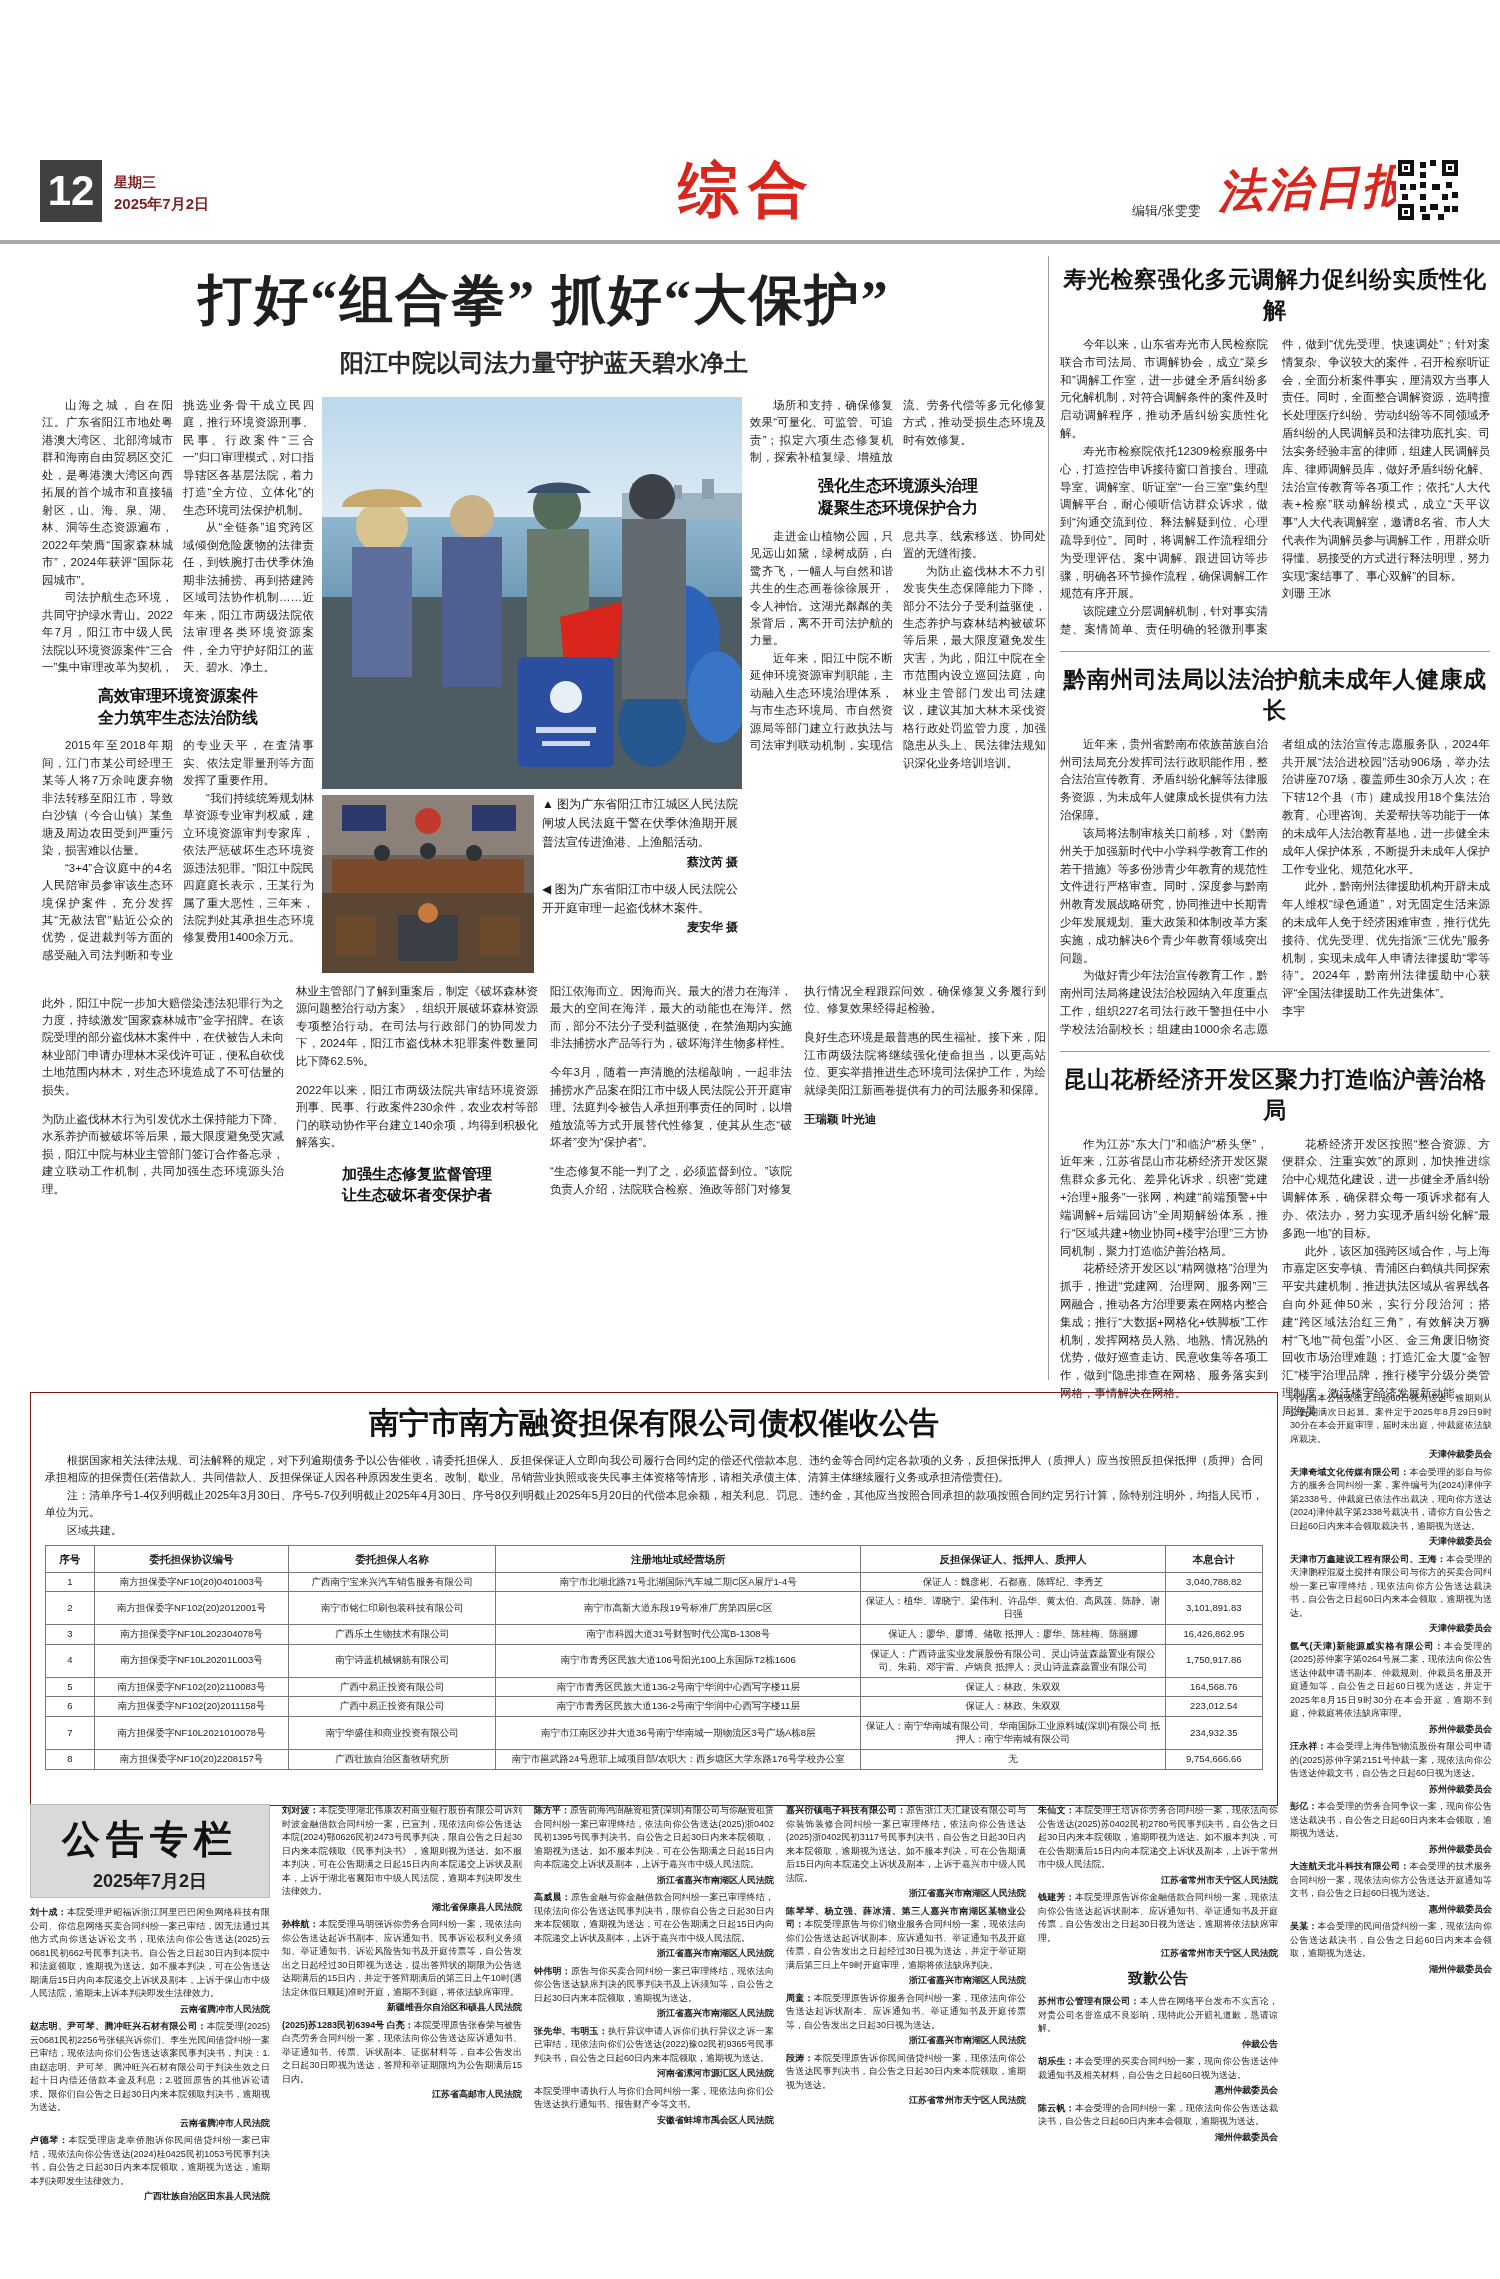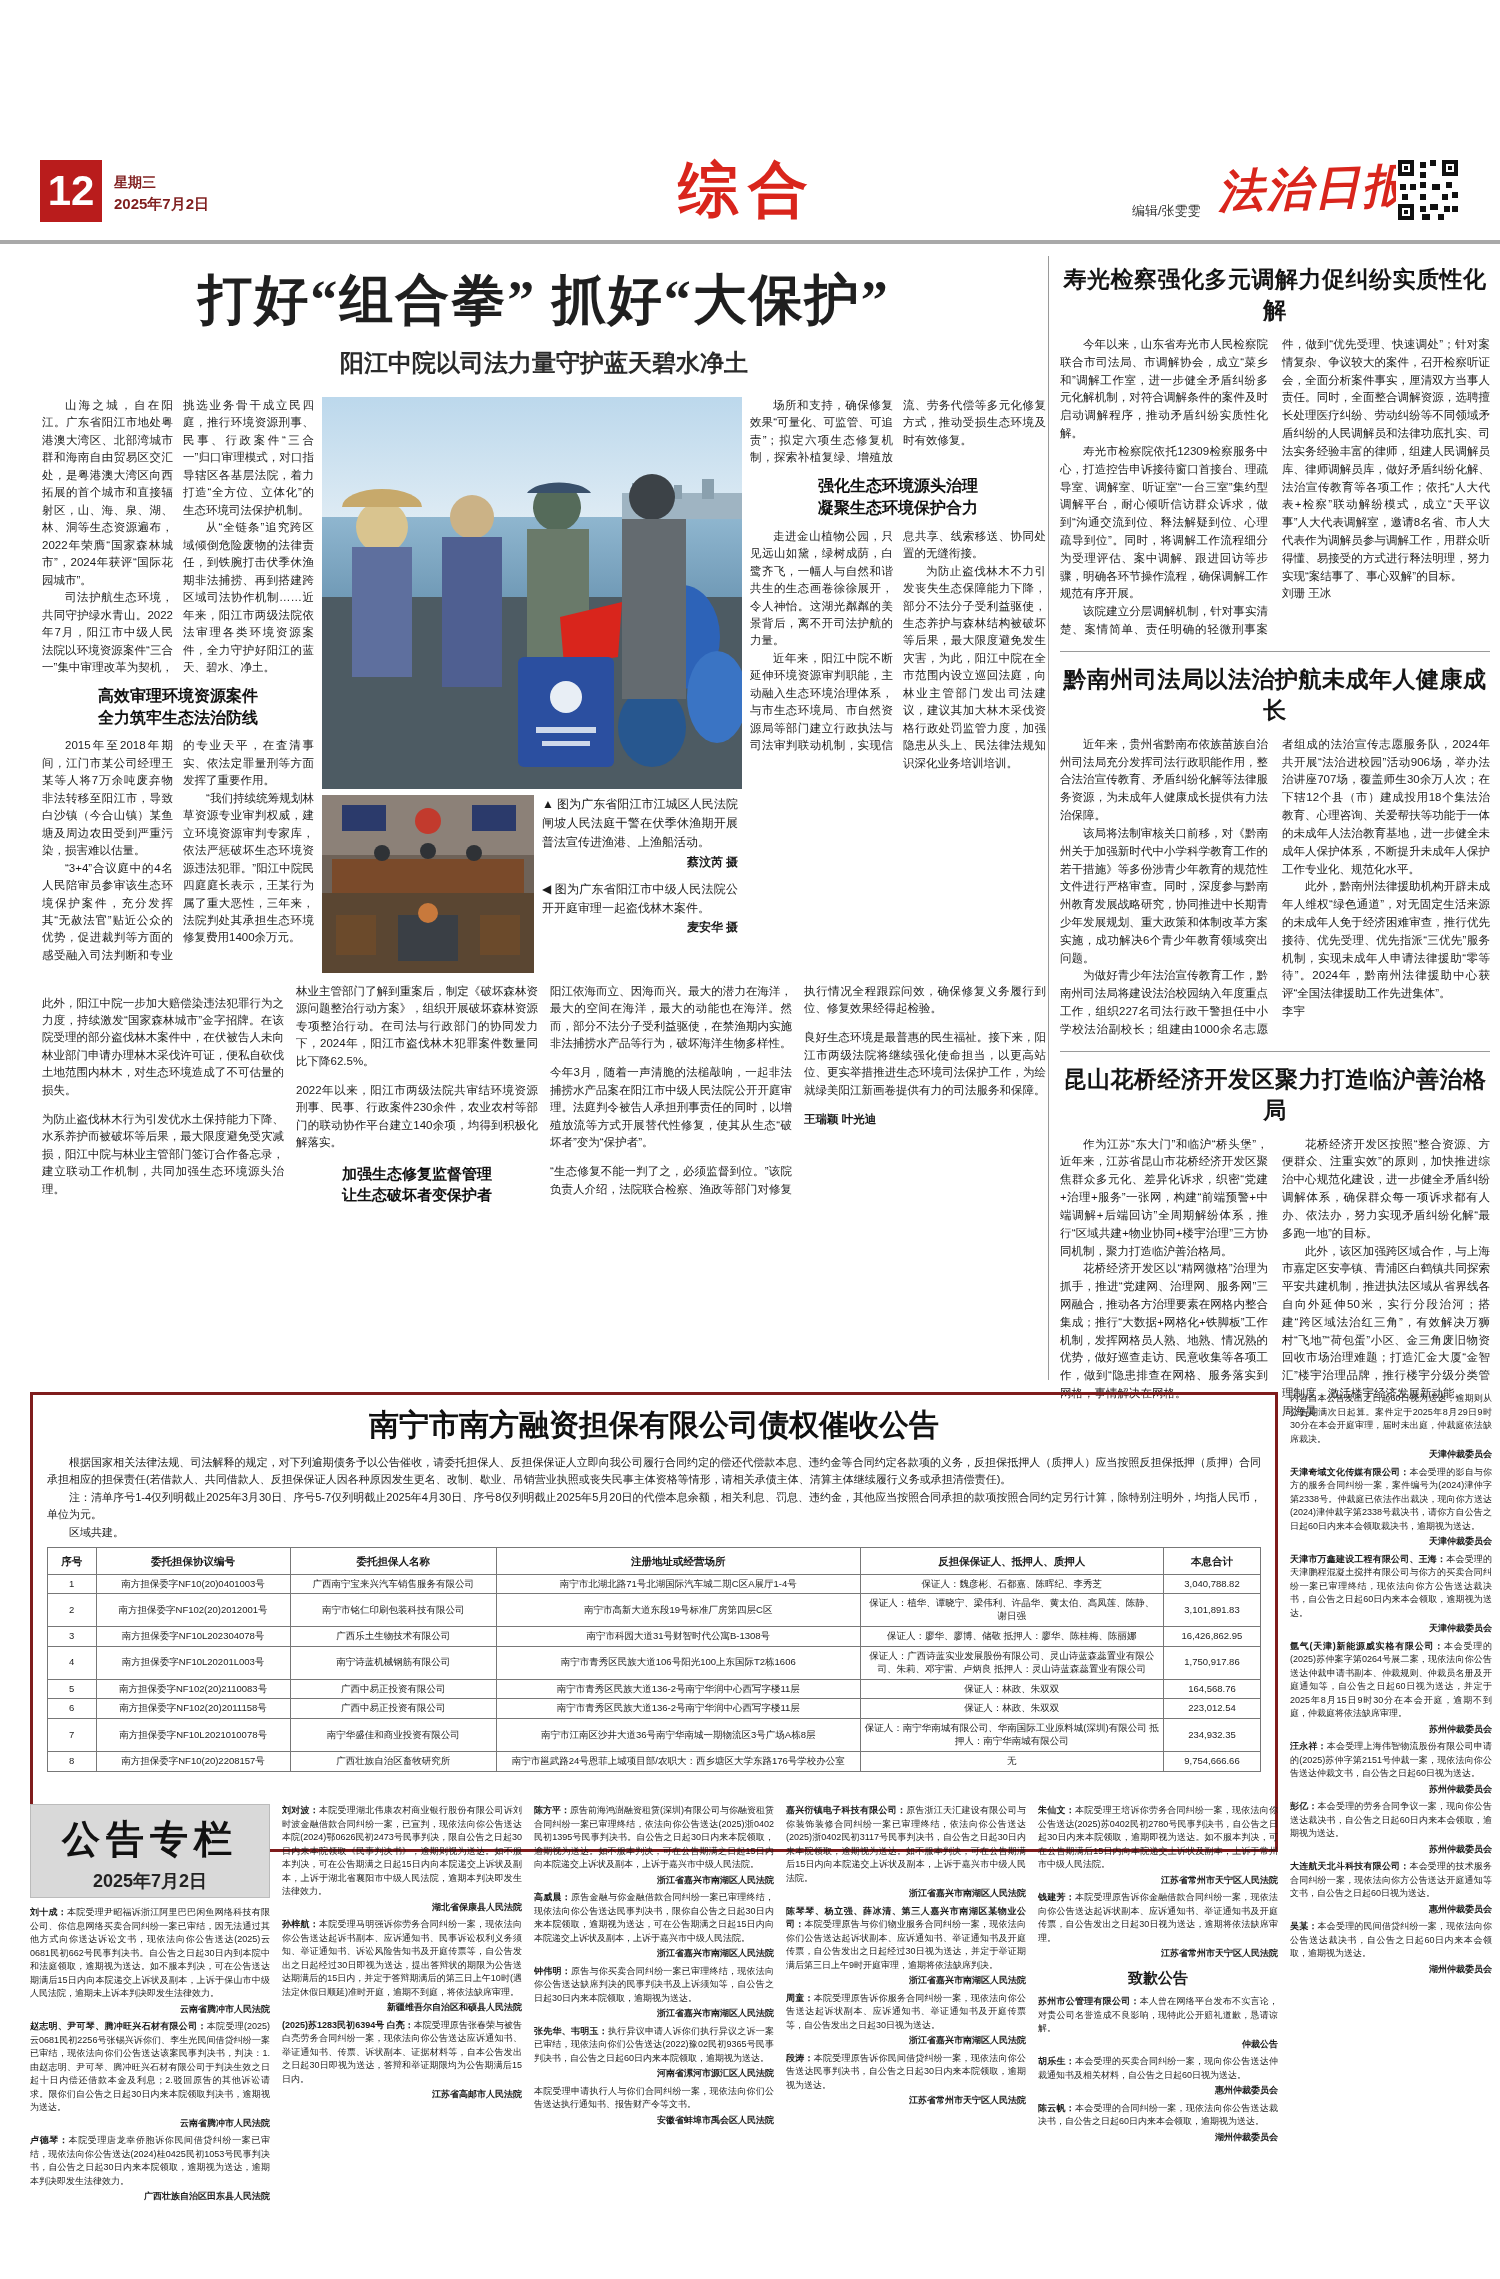--- a/index.html
+++ b/index.html
@@ -1,21 +1,21 @@
 <!DOCTYPE html>
 <html><head>
 <meta charset="utf-8">
 <style>
   html,body{margin:0;padding:0;background:#ffffff;}
   body{font-family:"Liberation Sans","DejaVu Sans",sans-serif;color:#1c1c1c;}
   .page{position:relative;width:1500px;height:2279px;background:#fff;overflow:hidden;}
 
   
   .hdr{position:absolute;left:40px;top:158px;width:1420px;height:75px;}
-  .pageno{position:absolute;left:0;top:2px;width:62px;height:62px;background:#b91c1c;color:#fff;
+  .pageno{position:absolute;left:0;top:2px;width:62px;height:62px;background:#404040;color:#fff;
           font-weight:bold;font-size:42px;text-align:center;line-height:62px;font-family:"Liberation Sans",sans-serif;}
   .dateblk{position:absolute;left:74px;top:14px;font-size:14px;font-weight:bold;line-height:1.5;color:#7f1d1d;}
   .dateblk .d2{font-weight:bold;font-size:15px;}
   .section{position:absolute;left:638px;top:-8px;font-size:60px;font-weight:900;color:#d9251c;letter-spacing:10px;}
   .editor{position:absolute;left:1092px;top:44px;font-size:13px;color:#333;}
   .masthead{position:absolute;left:1178px;top:0px;font-size:46px;font-weight:bold;color:#d9251c;
             font-family:"Liberation Serif","DejaVu Serif",serif;font-style:italic;transform:rotate(-2deg);letter-spacing:2px;}
   .qr{position:absolute;right:0;top:0;width:64px;height:64px;}
   .rule{position:absolute;left:0;top:240px;width:1500px;height:4px;background:#a9a9a9;}
 
@@ -44,21 +44,21 @@
   .sidebar{position:absolute;left:1060px;top:258px;width:430px;}
   .sart{margin-bottom:10px;}
   .sart-title{font-family:"Liberation Serif","DejaVu Serif",serif;font-weight:bold;font-size:23px;text-align:center;
               color:#151515;margin:6px 0 10px 0;letter-spacing:0.5px;}
   .sart-body{column-count:2;column-gap:14px;font-size:11.5px;line-height:1.55;text-align:justify;}
   .sart-body p{margin:0;text-indent:2em;}
   .sart-author{text-align:left;font-weight:normal;text-indent:0 !important;}
   .sdiv{border-top:1px solid #9a9a9a;margin:12px 0;}
 
   
-  .notice{position:absolute;left:30px;top:1392px;width:1248px;height:460px;border:3px solid #7f1d1d;padding:8px 14px;box-sizing:border-box;}
+  .notice{position:absolute;left:30px;top:1392px;width:1248px;height:414px;border:1px solid #7f1d1d;padding:8px 14px;box-sizing:border-box;}
   .notice-title{font-family:"Liberation Serif","DejaVu Serif",serif;font-weight:bold;font-size:30px;text-align:center;margin:2px 0 8px 0;color:#111;}
   .notice-body{font-size:11px;line-height:1.5;text-align:justify;}
   .notice-body p{margin:0 0 2px 0;text-indent:2em;}
   table.nt{width:100%;border-collapse:collapse;margin-top:6px;font-size:9.5px;}
   table.nt th,table.nt td{border:1px solid #777;text-align:center;padding:3px 4px;line-height:1.35;}
   table.nt th{font-weight:bold;font-size:10.5px;padding:6px 4px;}
 
   
   .classifieds{position:absolute;left:30px;top:1804px;width:1248px;height:462px;display:flex;gap:12px;overflow:hidden;}
   .clcol{flex:1;font-size:9px;line-height:1.5;text-align:justify;overflow:hidden;}

